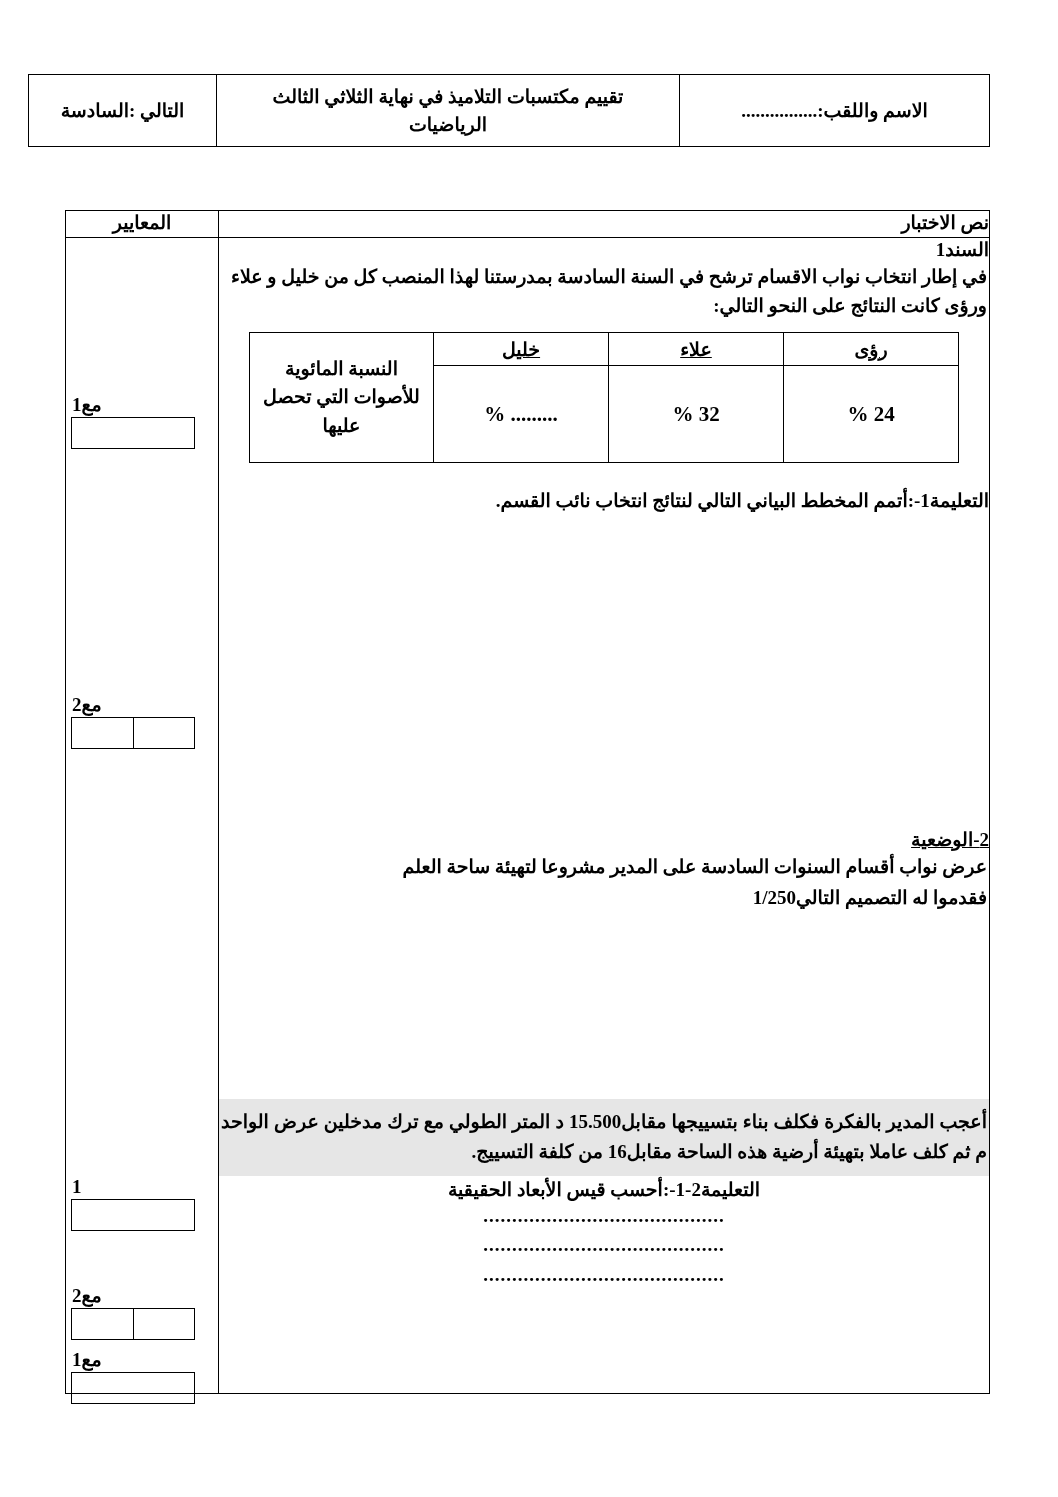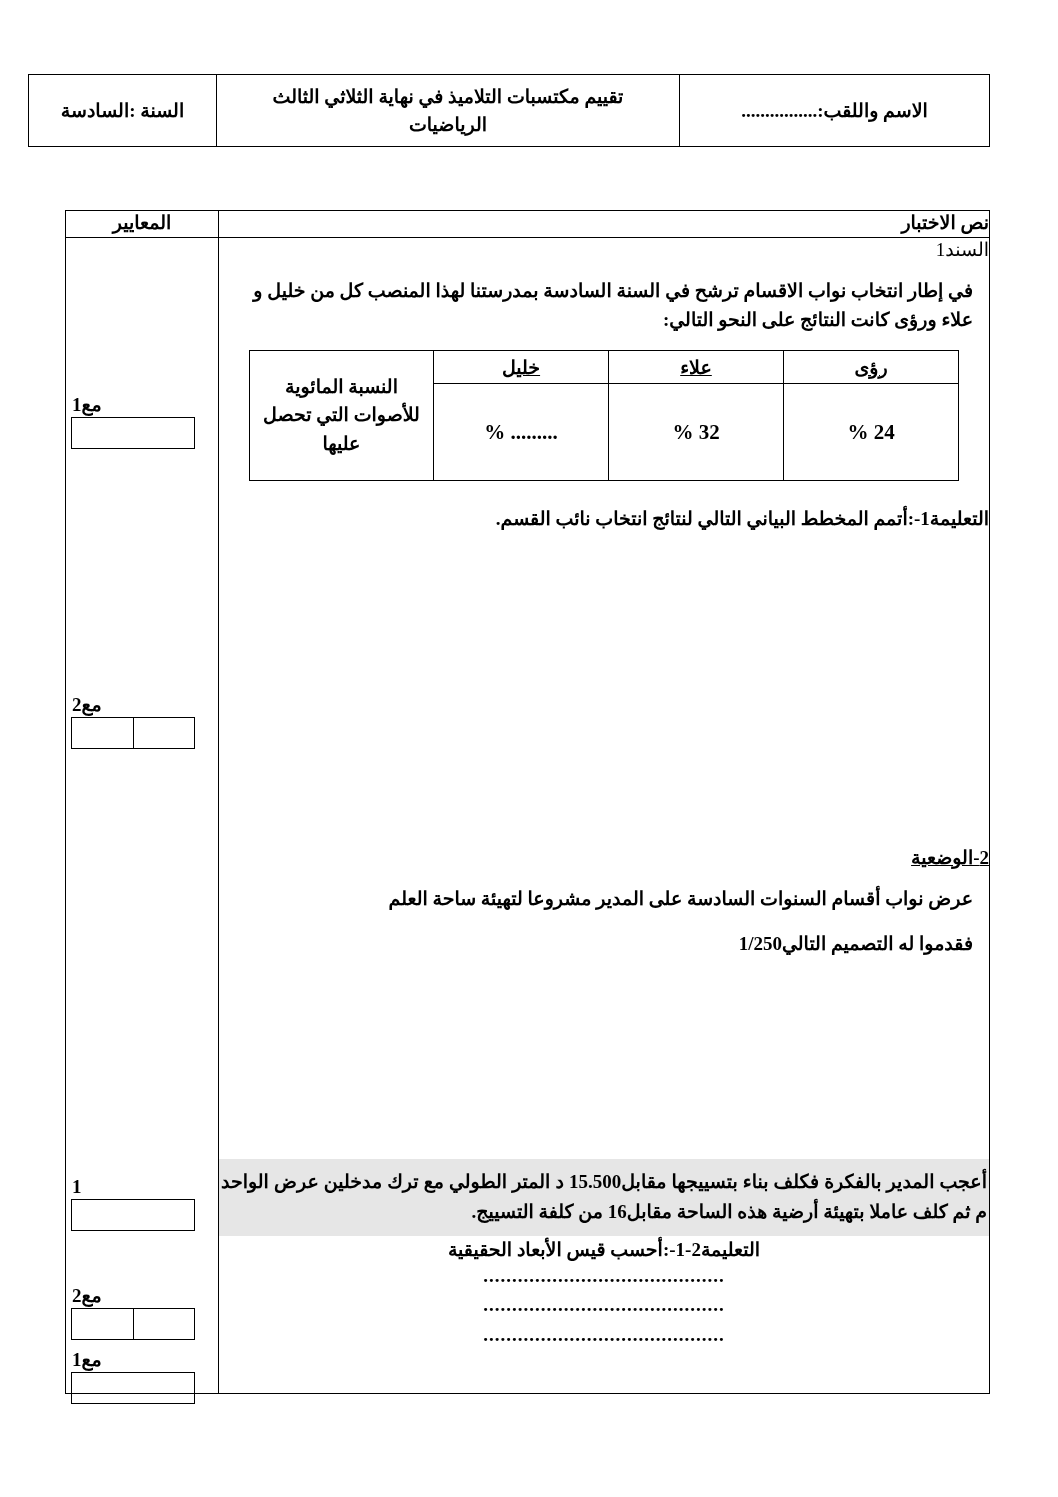--- a/index.html
+++ b/index.html
@@ -75,30 +75,30 @@
     position: relative;
     height: 1155px;
   }
   .crit-cell {
     position: relative;
     height: 1155px;
     padding: 0;
   }
   .sanad {
     font-size: 19px;
-    font-weight: normal;
+    font-weight: bold;
     margin: 0 0 2px 0;
     text-align: right;
   }
   .para {
     font-size: 19px;
     font-weight: bold;
     line-height: 1.5;
     text-align: right;
-    margin: 16px;
+    margin: 2px;
   }
 
   
   .results {
     width: 710px;
     margin: 12px 0 0 0;
     border-collapse: collapse;
     table-layout: fixed;
     margin-right: auto;
     margin-left: auto;
@@ -206,21 +206,21 @@
 <div class="page">
 
   <table class="header-table">
     <tbody>
       <tr>
         <td class="hdr-name">الاسم واللقب:................</td>
         <td class="hdr-title">
           <span class="line">تقييم مكتسبات التلاميذ في نهاية الثلاثي الثالث</span>
           <span class="line">الرياضيات</span>
         </td>
-        <td class="hdr-year">السنة :السادسة</td>
+        <td class="hdr-year">التالي :السادسة</td>
       </tr>
     </tbody>
   </table>
 
   <table class="main-table">
     <tbody>
       <tr class="th-row">
         <td class="col-body">نص الاختبار</td>
         <td class="col-crit th-crit">المعايير</td>
       </tr>

